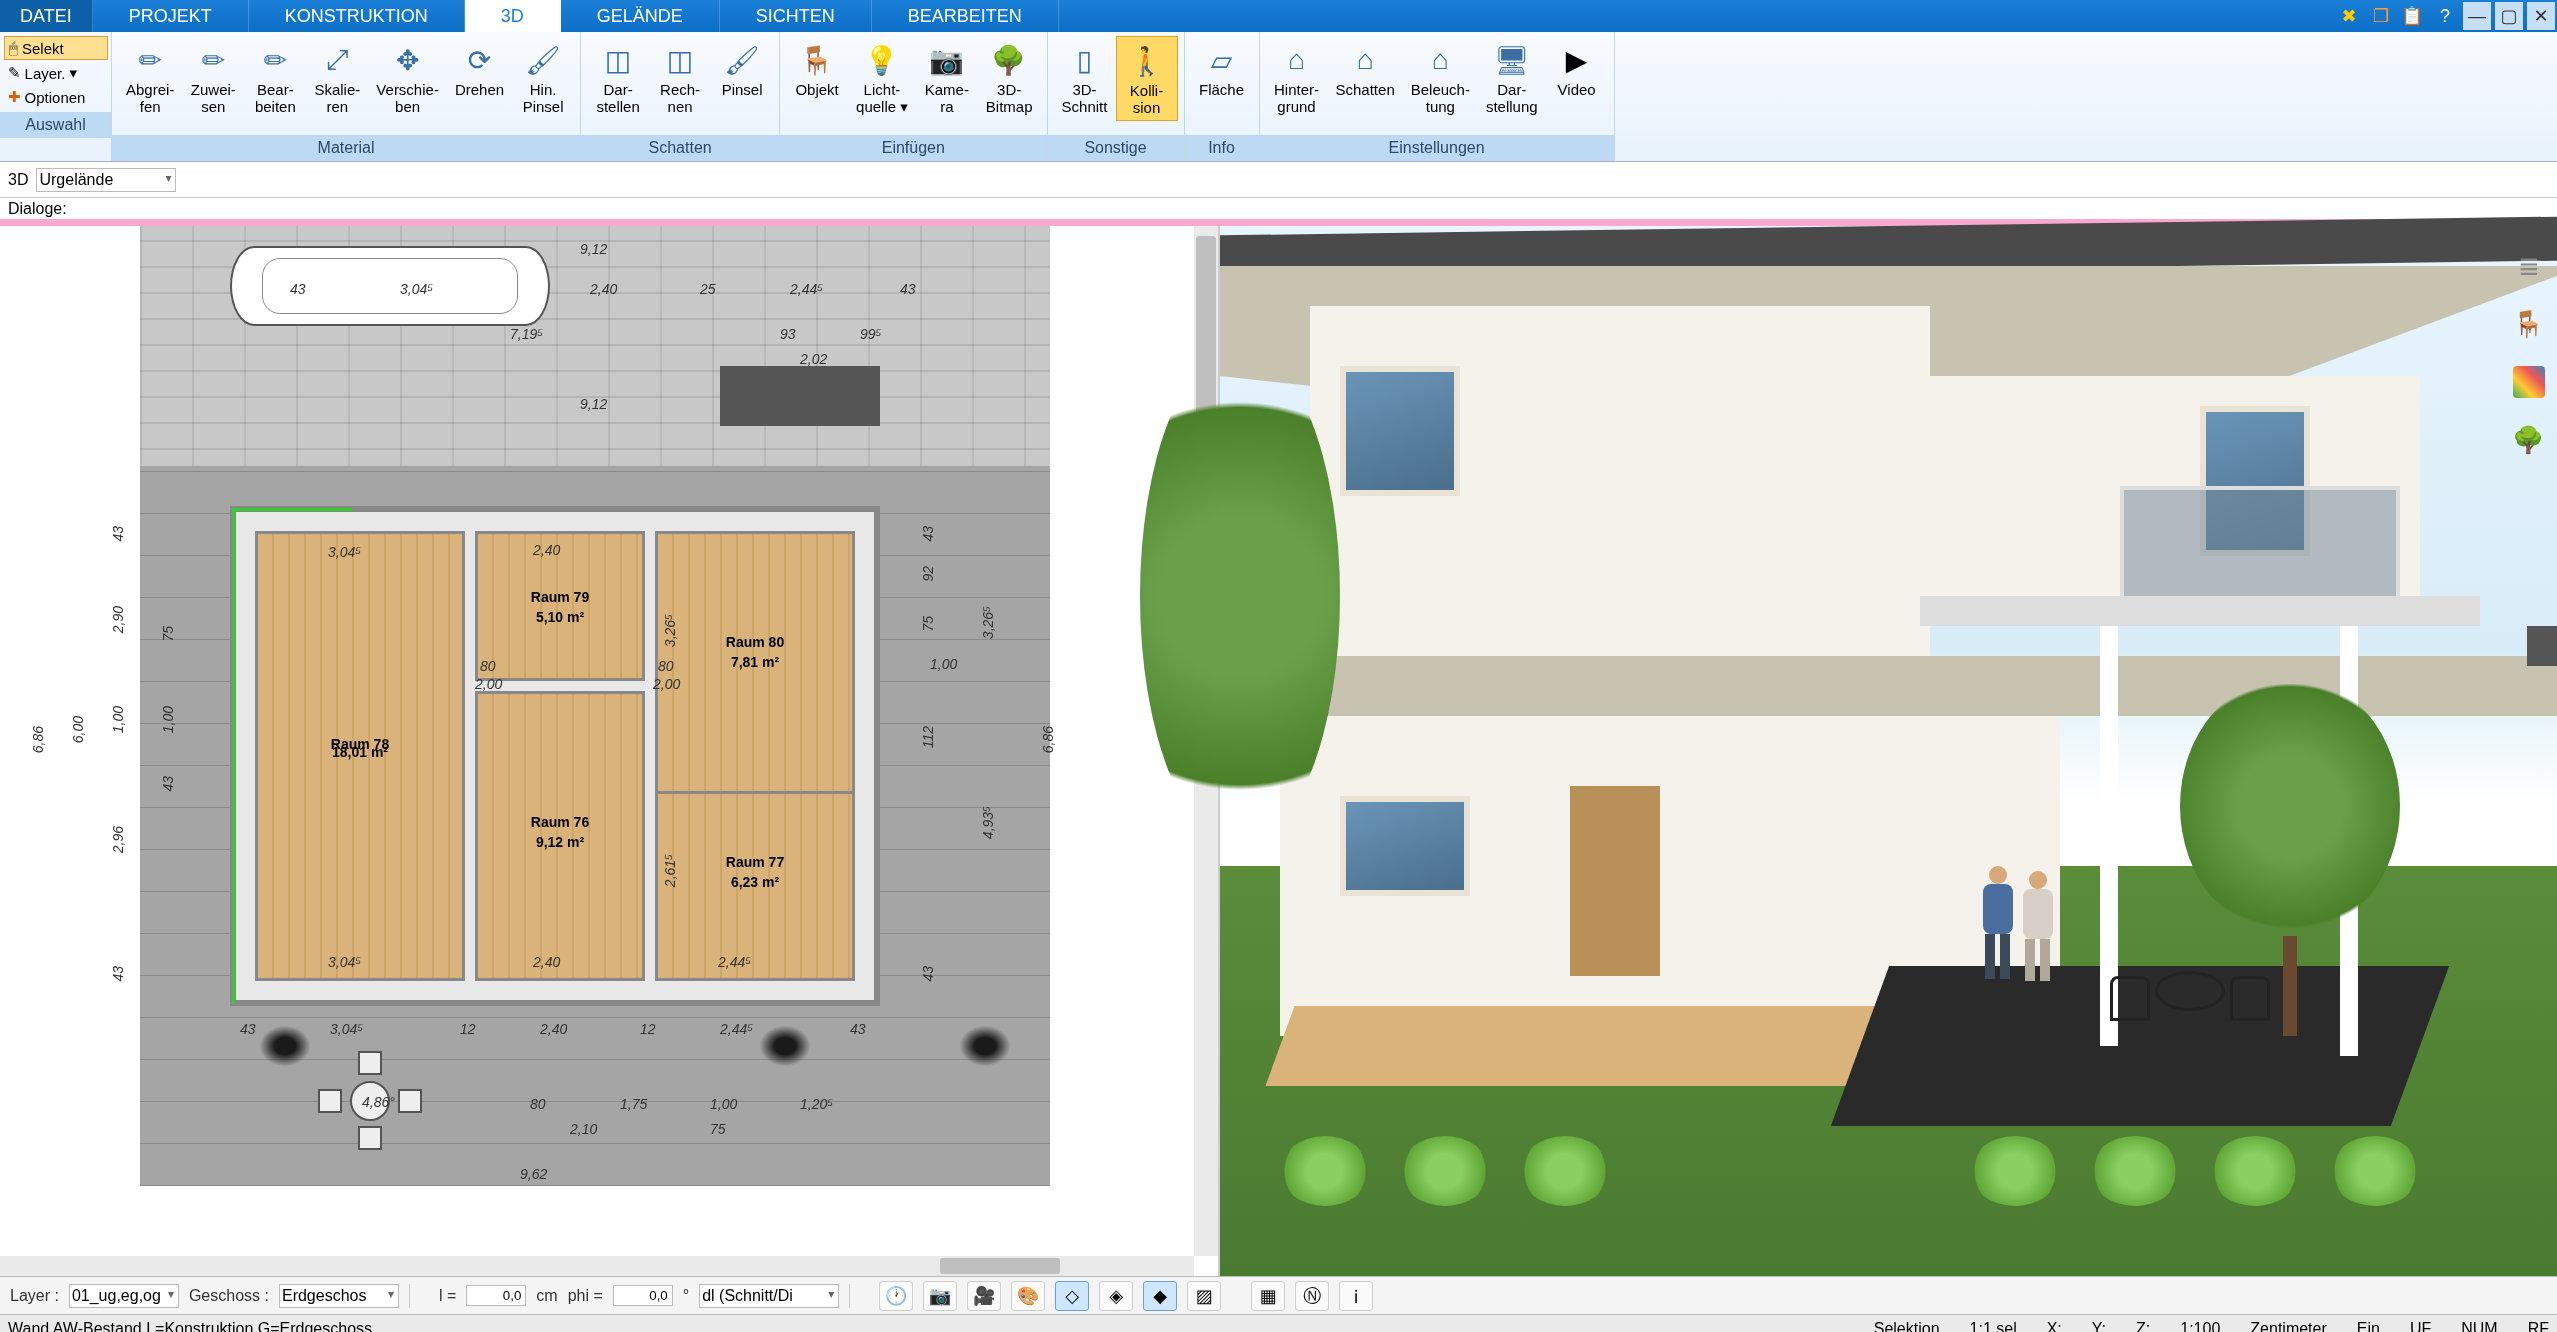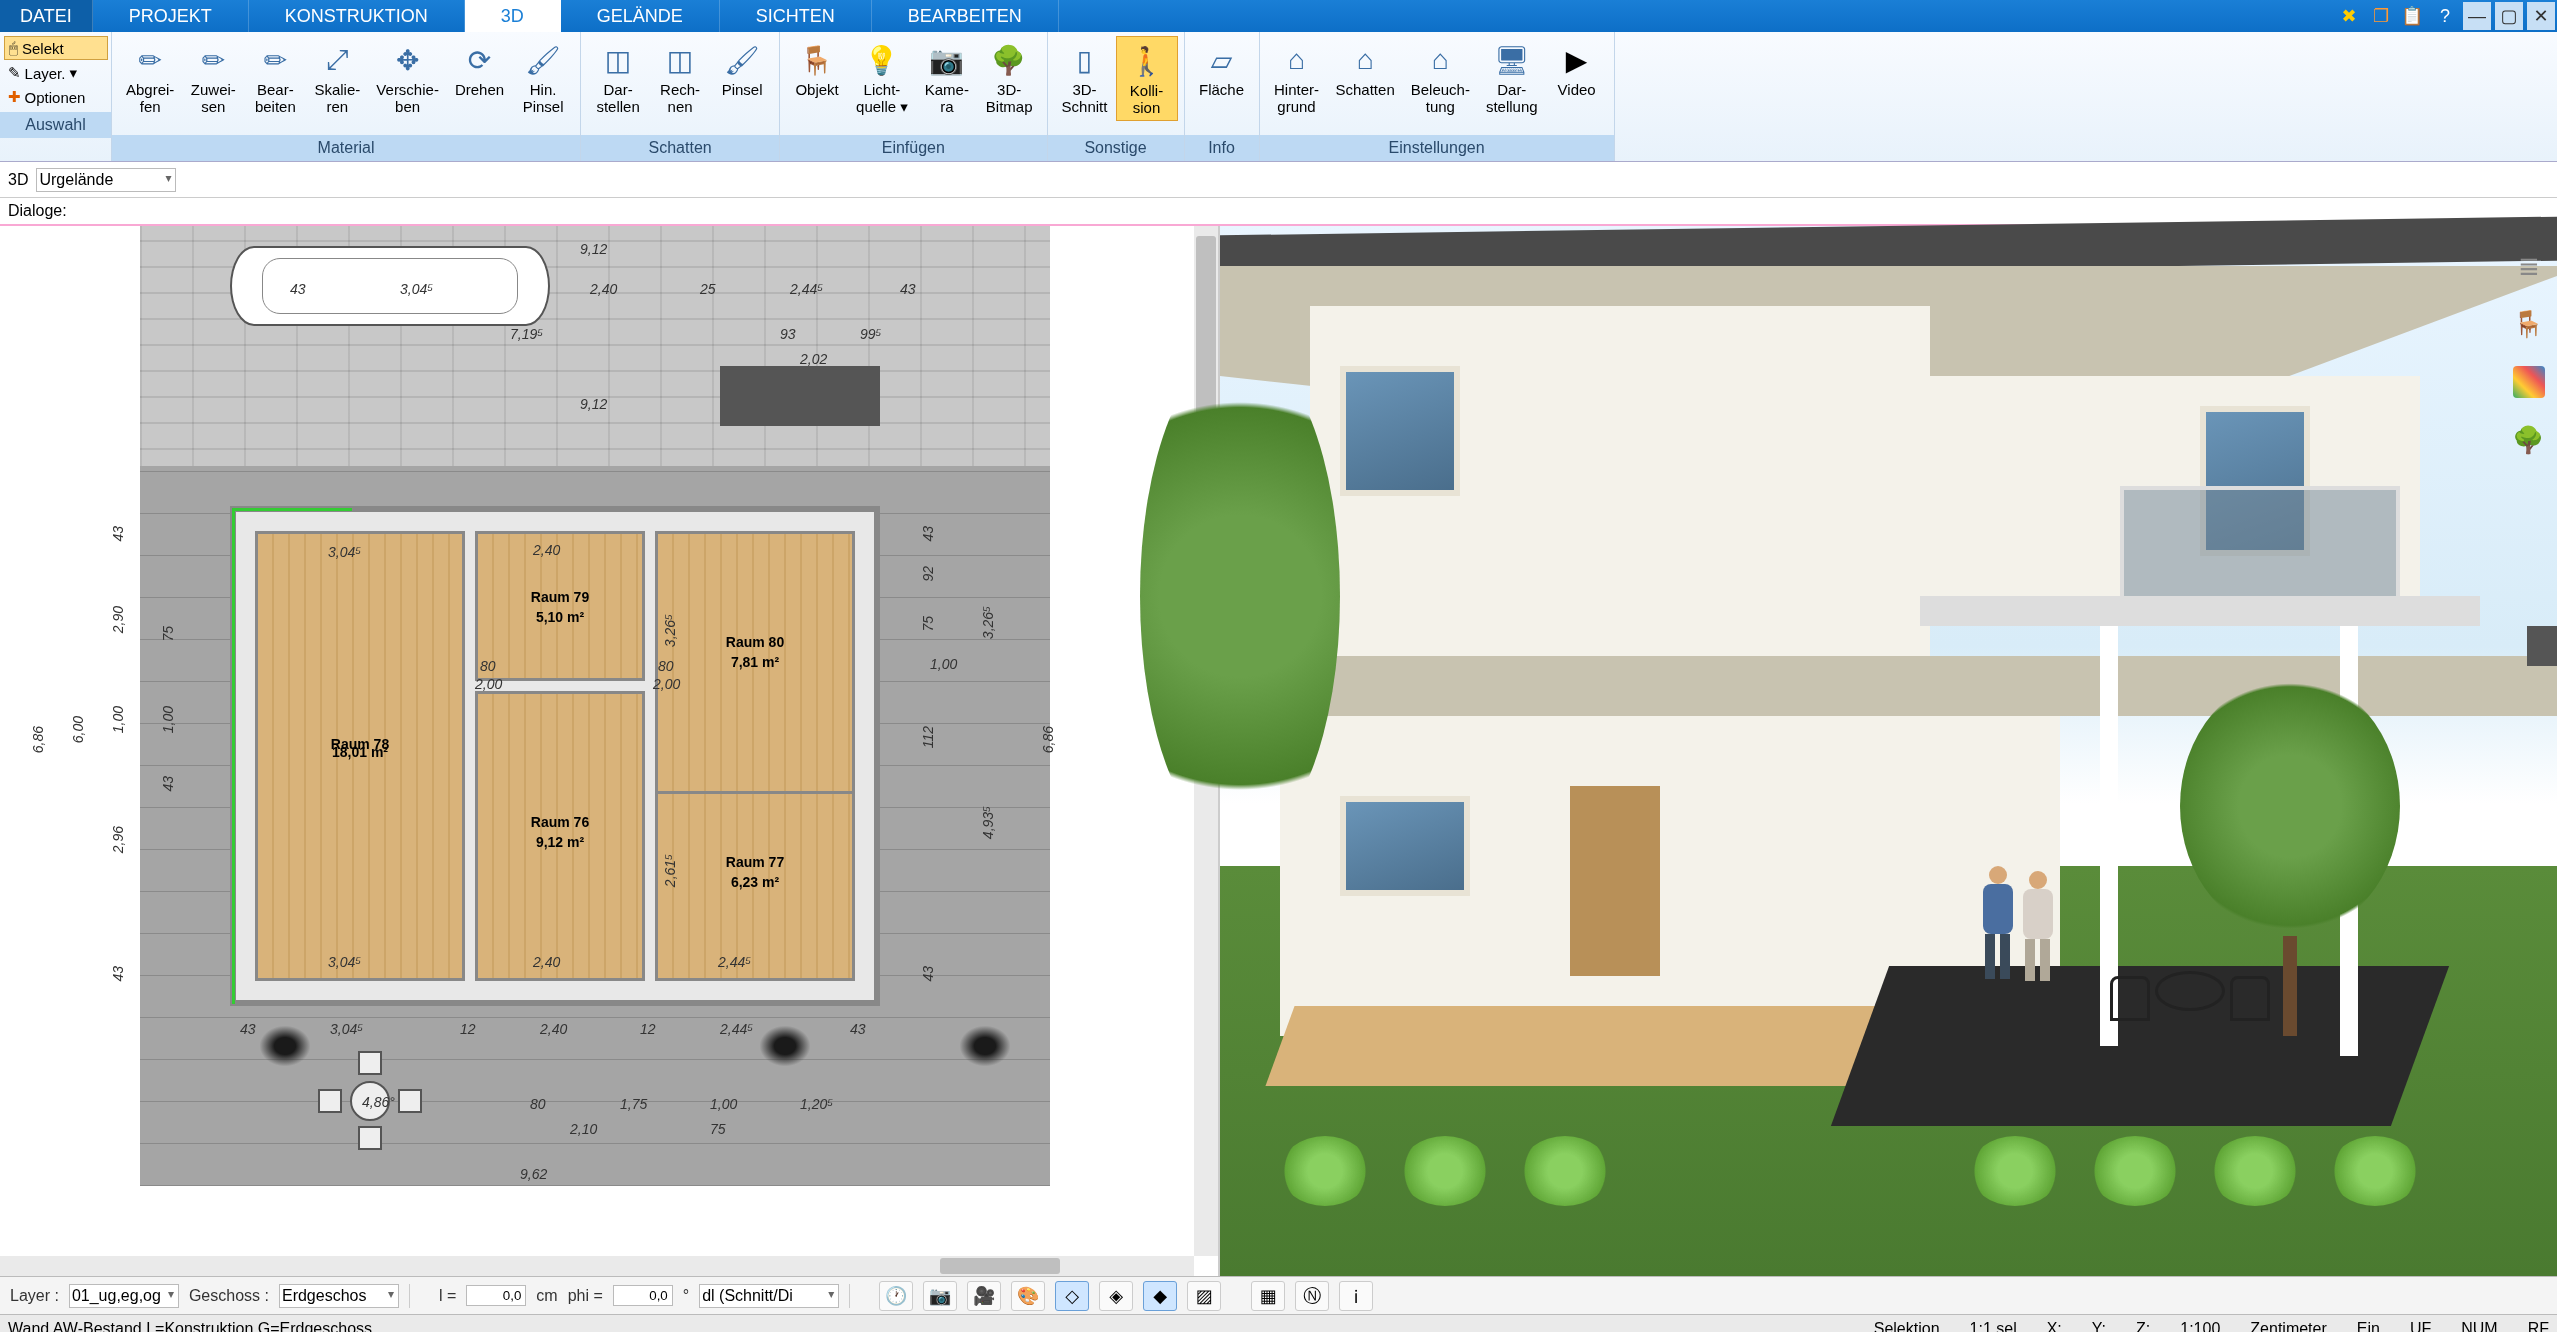--- a/index.html
+++ b/index.html
@@ -24,21 +24,21 @@
 .ricon { width: 44px; height: 40px; display: flex; align-items: center; justify-content: center; font-size: 28px; color: #3a6ea5; }
 .rlab { font-size: 15px; text-align: center; line-height: 1.1; margin-top: 2px; }
 .selgroup { width: 112px; padding: 4px; display: flex; flex-direction: column; gap: 2px; }
 .selbtn { display: flex; align-items: center; gap: 4px; padding: 2px 4px; font-size: 15px; cursor: pointer; }
 .selbtn.sel { background: #ffe090; border: 1px solid #d0a040; }
 
 
 .bar2 { height: 36px; border-bottom: 1px solid #ccc; display: flex; align-items: center; padding: 0 8px; gap: 8px; font-size: 16px; }
 .dropdown { border: 1px solid #bbb; background: #fff; padding: 2px 20px 2px 2px; position: relative; font-size: 16px; }
 .dropdown::after { content: "▾"; position: absolute; right: 4px; top: 2px; font-size: 12px; color: #666; }
-.bar3 { height: 28px; border-bottom: 2px solid #f9a8d4; display: flex; align-items: center; padding: 0 8px; font-size: 16px; }
+.bar3 { height: 28px; border-bottom: 7px solid #f9a8d4; display: flex; align-items: center; padding: 0 8px; font-size: 16px; }
 
 
 .workspace { height: 1050px; display: flex; position: relative; }
 .pane { position: relative; background: #fff; }
 .pane.left { width: 1220px; border-right: 2px solid #ccc; }
 .pane.right { flex: 1; position: relative; }
 .scrollbar-v { position: absolute; right: 0; top: 0; bottom: 20px; width: 24px; background: #eaeaea; }
 .scrollthumb-v { position: absolute; left: 2px; right: 2px; background: #bfbfbf; border-radius: 3px; }
 .scrollbar-h { position: absolute; left: 0; right: 24px; bottom: 0; height: 20px; background: #eaeaea; }
 .scrollthumb-h { position: absolute; top: 2px; bottom: 2px; background: #bfbfbf; border-radius: 3px; }

